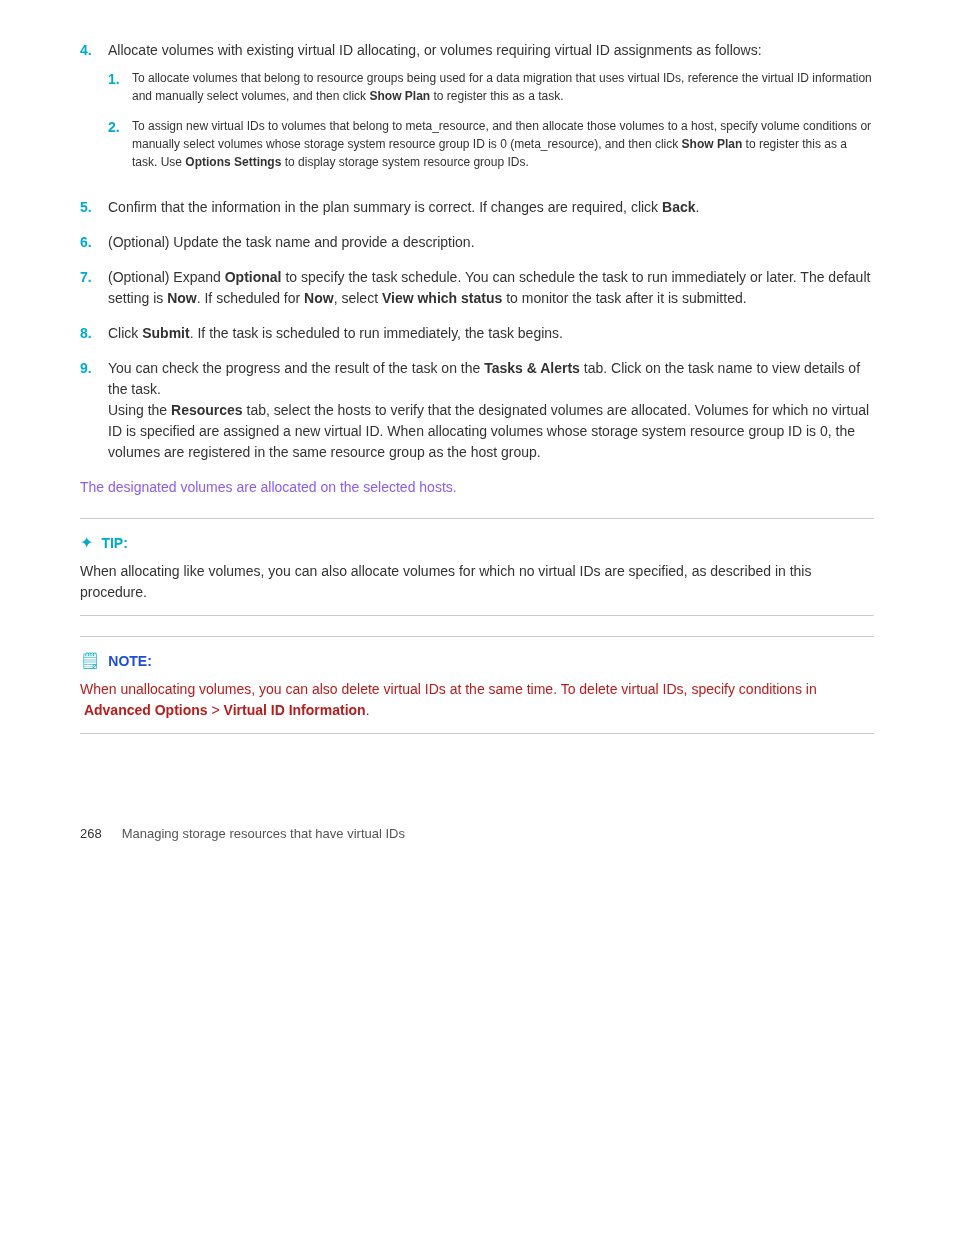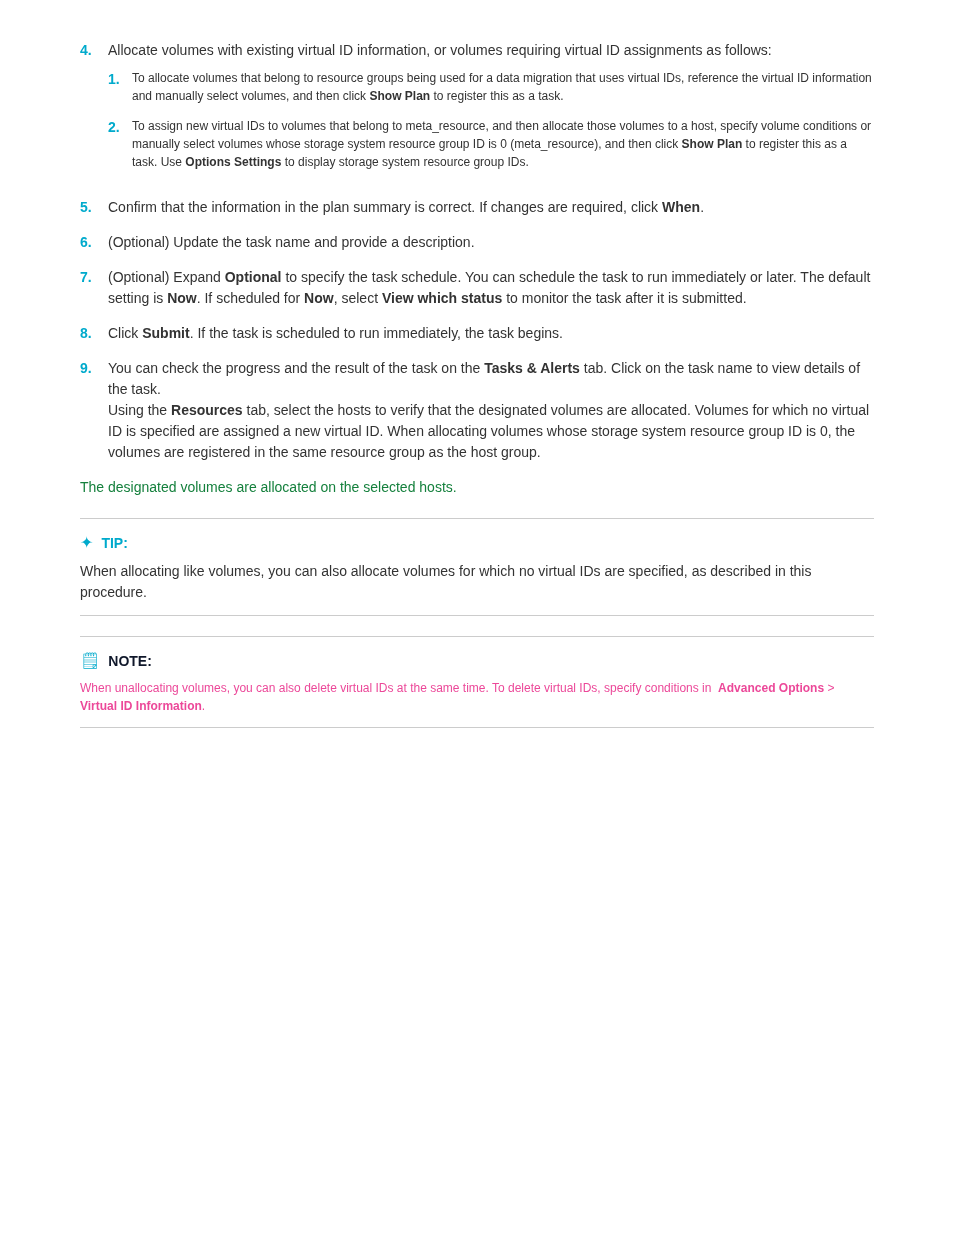--- a/index.html
+++ b/index.html
@@ -81,21 +81,21 @@
     }
 
     b, strong {
       font-weight: bold;
     }
 
     .closing-text {
       margin-top: 10px;
       margin-bottom: 20px;
       font-size: 14px;
-      color: #15803d;
+      color: #8b5cf6;
     }
 
     
     .tip-box {
       border-top: 1px solid #cccccc;
       border-bottom: 1px solid #cccccc;
       padding: 12px 0;
       margin: 20px 0;
     }
 
@@ -139,28 +139,28 @@
       margin-bottom: 6px;
     }
 
     .note-icon {
       color: #00aacc;
       font-size: 14px;
       margin-right: 8px;
     }
 
     .note-label {
-      color: #0f172a;
+      color: #1d4ed8;
       font-weight: bold;
       font-size: 14px;
     }
 
     .note-content {
-      font-size: 12px;
-      color: #ec4899;
+      font-size: 14px;
+      color: #b91c1c;
     }
 
     
     .page-footer {
       margin-top: 80px;
       padding-top: 10px;
       font-size: 13px;
       color: #555555;
       display: flex;
       align-items: center;
@@ -179,21 +179,21 @@
 <body>
 
 <div class="page">
   <div class="content-area">
 
     <ol class="numbered-list">
 
       <li class="list-item">
         <span class="item-number">4.</span>
         <div class="item-content">
-          <span>Allocate volumes with existing virtual ID information, or volumes requiring virtual ID assignments as follows:</span>
+          <span>Allocate volumes with existing virtual ID allocating, or volumes requiring virtual ID assignments as follows:</span>
           
           <ol class="sub-numbered-list">
             <li class="sub-list-item">
               <span class="sub-item-number">1.</span>
               <div class="sub-item-content">
                 To allocate volumes that belong to resource groups being used for a data migration that uses virtual IDs, reference the virtual ID information and manually select volumes, and then click <b>Show Plan</b> to register this as a task.
               </div>
             </li>
             <li class="sub-list-item">
               <span class="sub-item-number">2.</span>
@@ -201,21 +201,21 @@
                 To assign new virtual IDs to volumes that belong to meta_resource, and then allocate those volumes to a host, specify volume conditions or manually select volumes whose storage system resource group ID is 0 (meta_resource), and then click <b>Show Plan</b> to register this as a task. Use <b>Options Settings</b> to display storage system resource group IDs.
               </div>
             </li>
           </ol>
         </div>
       </li>
 
       <li class="list-item">
         <span class="item-number">5.</span>
         <div class="item-content">
-          Confirm that the information in the plan summary is correct. If changes are required, click <b>When</b>.
+          Confirm that the information in the plan summary is correct. If changes are required, click <b>Back</b>.
         </div>
       </li>
 
       <li class="list-item">
         <span class="item-number">6.</span>
         <div class="item-content">
           <span>(Optional) Update the task name and provide a description.</span>
         </div>
       </li>
 
@@ -260,13 +260,17 @@
         <span class="note-icon" style="color:#00aacc; font-size:16px; margin-right:8px;">🗒</span>
         <span class="note-label">NOTE:</span>
       </div>
       <div class="note-content">
         When unallocating volumes, you can also delete virtual IDs at the same time. To delete virtual IDs, specify conditions in &nbsp;<b>Advanced Options</b> &gt; <b>Virtual ID Information</b>.
       </div>
     </div>
 
   </div>
 
+  <div class="page-footer">
+    <span class="page-number">268</span>
+    <span class="footer-text">Managing storage resources that have virtual IDs</span>
+  </div>
 </div>
 
 </body></html>

